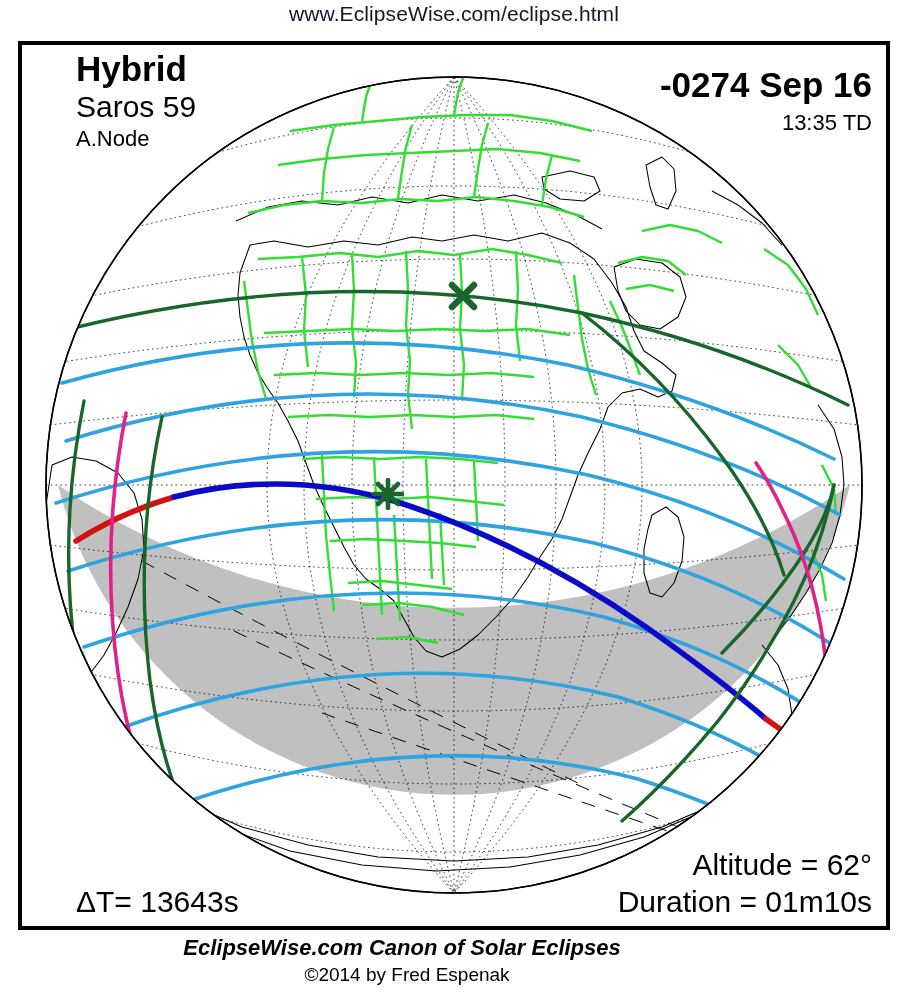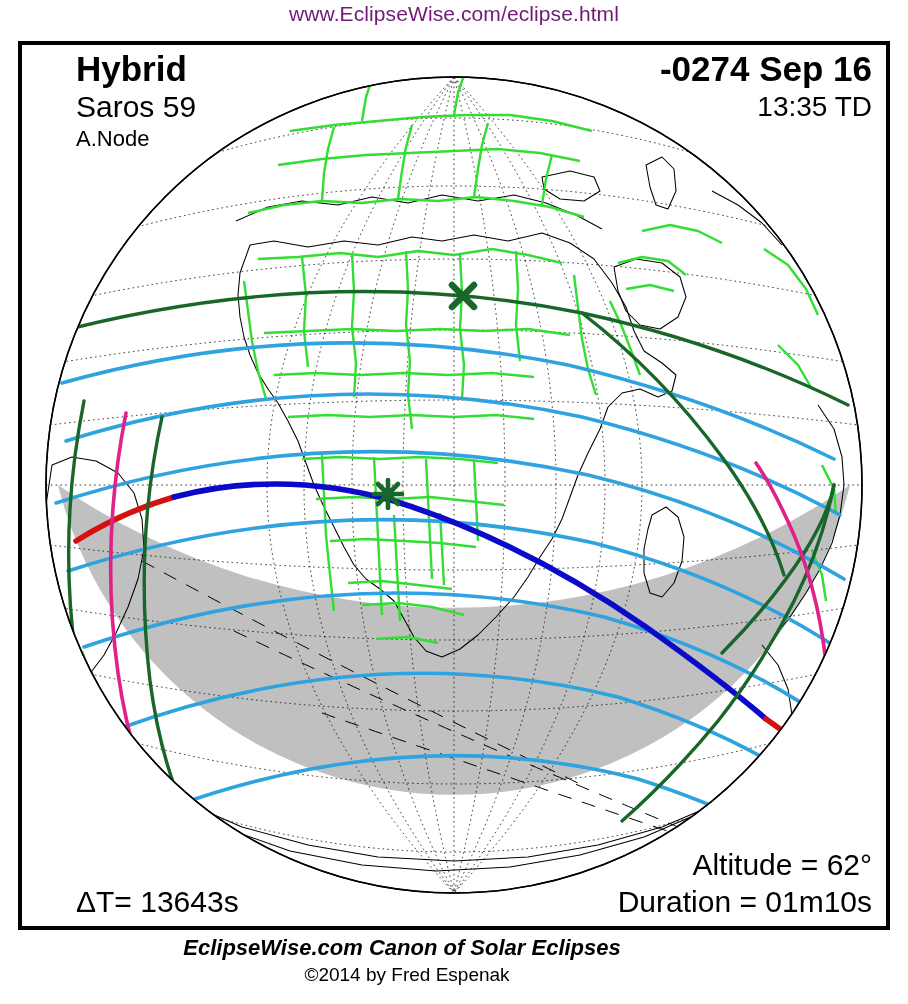--- a/index.html
+++ b/index.html
@@ -1,35 +1,35 @@
 <!DOCTYPE html>
 <html><head>
 <meta charset="utf-8">
 <style>
   html,body{margin:0;padding:0;background:#ffffff;}
   body{width:908px;height:1004px;font-family:"Liberation Sans",sans-serif;overflow:hidden;}
   #page{position:relative;width:908px;height:1004px;background:#fff;}
 
   #header-url{position:absolute;top:2px;left:0;width:908px;text-align:center;
-    font-size:21px;color:#701a75;letter-spacing:.1px;}
+    font-size:21px;color:#0f172a;letter-spacing:.1px;}
 
   #frame{position:absolute;left:18px;top:41px;width:872px;height:889px;
     border:4px solid #000;background:#fff;box-sizing:border-box;}
 
   #globe-wrap{position:absolute;left:0;top:0;width:864px;height:881px;}
   #globe-svg{display:block;}
 
   .corner{position:absolute;color:#000;white-space:nowrap;margin-left:40px;}
   #tl{left:14px;top:4px;}
   #tl .l1{font-size:35px;font-weight:bold;line-height:40px;}
   #tl .l2{font-size:30px;line-height:36px;}
   #tl .l3{font-size:22px;line-height:28px;}
-  #tr{right:14px;top:4px;text-align:right;}
+  #tr{right:14px;top:20px;text-align:right;}
   #tr .l1{font-size:35px;font-weight:bold;line-height:40px;}
-  #tr .l2{font-size:28px;line-height:36px;}
+  #tr .l2{font-size:22px;line-height:36px;}
   #bl{left:14px;bottom:6px;}
   #bl .l1,#bl .l2{font-size:30px;line-height:37px;}
   #br{right:14px;bottom:6px;text-align:right;}
   #br .l1,#br .l2{font-size:30px;line-height:37px;}
 
   #footer{position:absolute;left:0;top:934px;width:804px;text-align:center;}
   #footer .f1{font-size:22px;font-weight:bold;font-style:italic;line-height:28px;color:#000;}
   #footer .f2{font-size:19px;line-height:26px;color:#000;padding-left:10px;}
 </style>
 </head>

